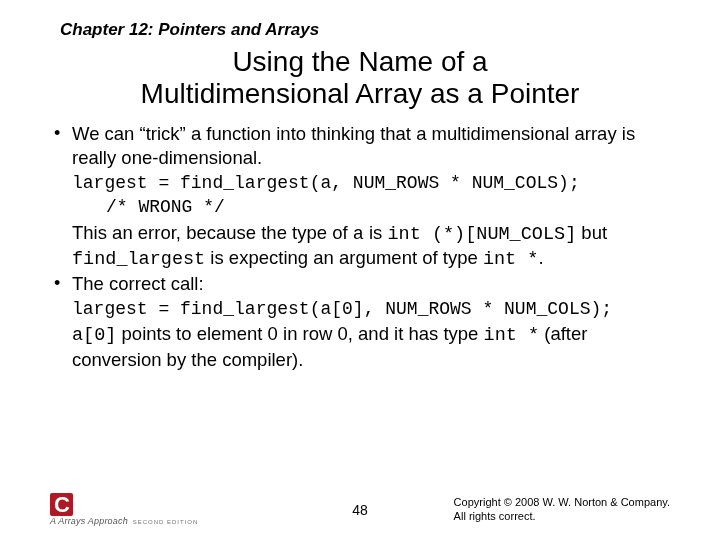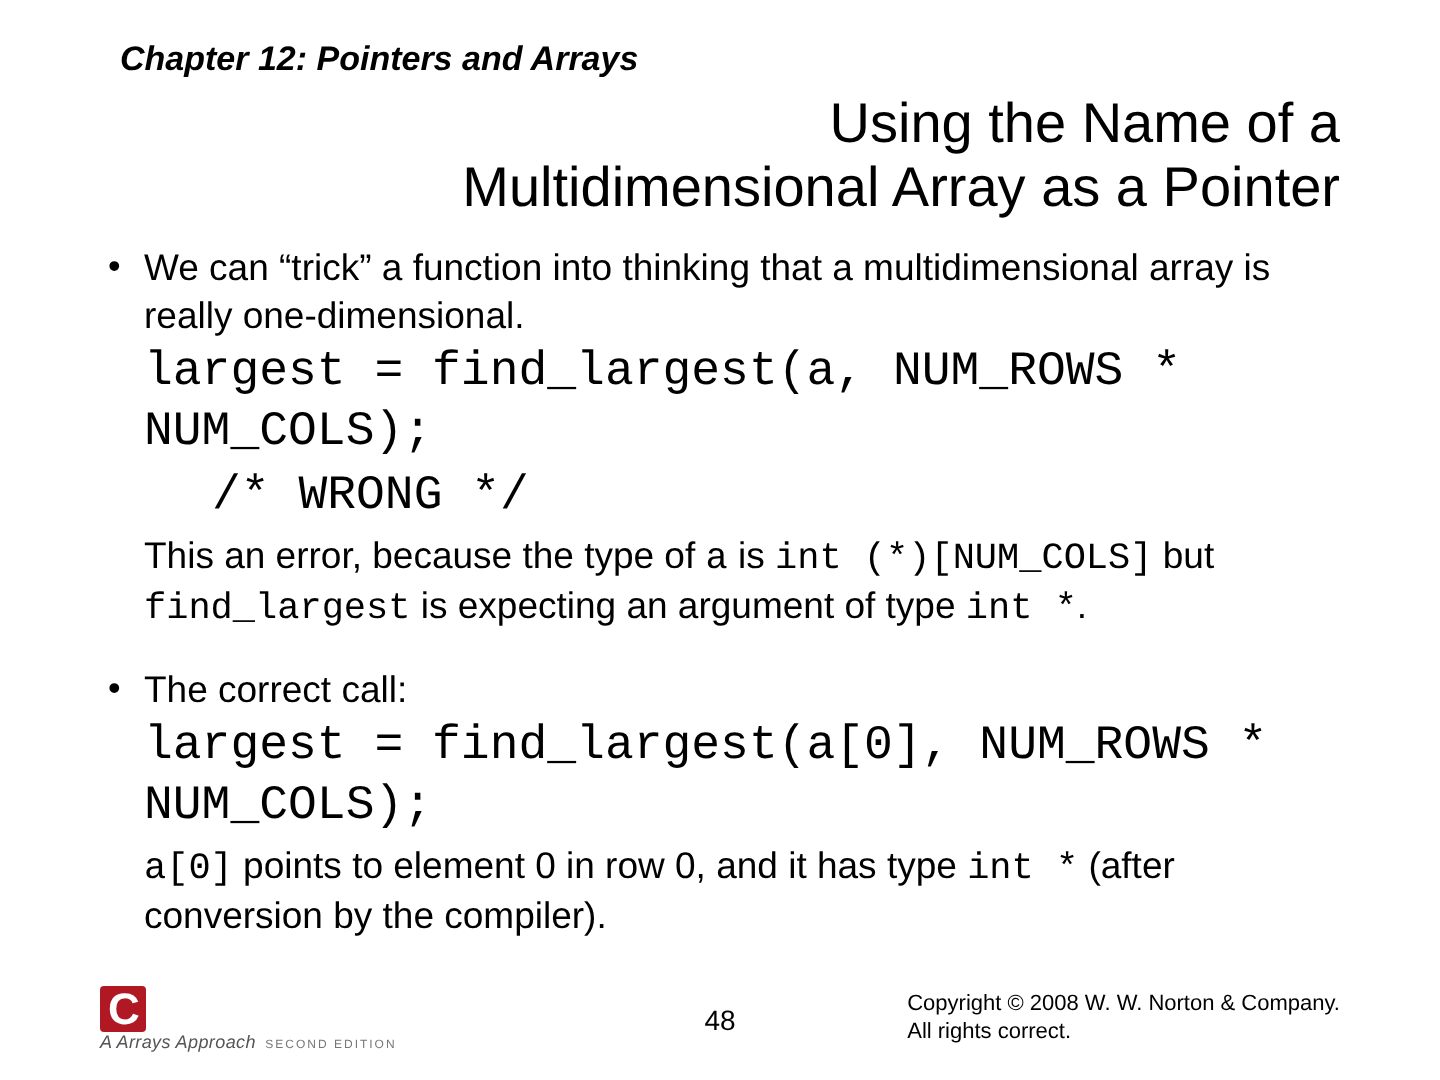--- a/index.html
+++ b/index.html
@@ -14,21 +14,21 @@
   }
   .chapter {
     font-size: 17px;
     font-style: italic;
     font-weight: bold;
     margin-bottom: 6px;
     margin-left: 10px;
   }
   .title {
     font-size: 28px;
-    text-align: right;
+    text-align: center;
     line-height: 1.15;
     margin-bottom: 12px;
     font-weight: normal;
   }
   ul.content {
     list-style: none;
     padding-left: 0;
   }
   ul.content > li {
     position: relative;
@@ -42,21 +42,21 @@
     position: absolute;
     left: 4px;
     top: 0;
     font-size: 18px;
   }
   .code-inline {
     font-family: "Courier New", monospace;
   }
   .code-block {
     font-family: "Courier New", monospace;
-    font-size: 24px;
+    font-size: 18px;
     padding-left: 22px;
     margin: 2px 0 2px 0;
     line-height: 1.25;
   }
   .indent { padding-left: 56px; }
   .para {
     font-size: 18.5px;
     line-height: 1.28;
     padding-left: 22px;
   }
@@ -139,21 +139,21 @@
   </li>
 </ul>
 
 <div class="code-block">largest = find_largest(a, NUM_ROWS * NUM_COLS);</div>
 <div class="code-block indent">/* WRONG */</div>
 
 <div class="para">
   <span>This an error, because the type of </span><span class="code-inline">a</span><span> is </span><span class="code-inline">int (*)[NUM_COLS]</span><span> but </span><span class="code-inline">find_largest</span><span> is expecting an argument of type </span><span class="code-inline">int *</span><span>.</span>
 </div>
 
-<ul class="content" style="margin-top:16px;">
+<ul class="content" style="margin-top:0;">
   <li>
     <span>The correct call:</span>
   </li>
 </ul>
 
 <div class="code-block">largest = find_largest(a[0], NUM_ROWS * NUM_COLS);</div>
 
 <div class="para">
   <span class="code-inline">a[0]</span><span> points to element 0 in row 0, and it has type </span><span class="code-inline">int *</span><span> (after conversion by the compiler).</span>
 </div>

